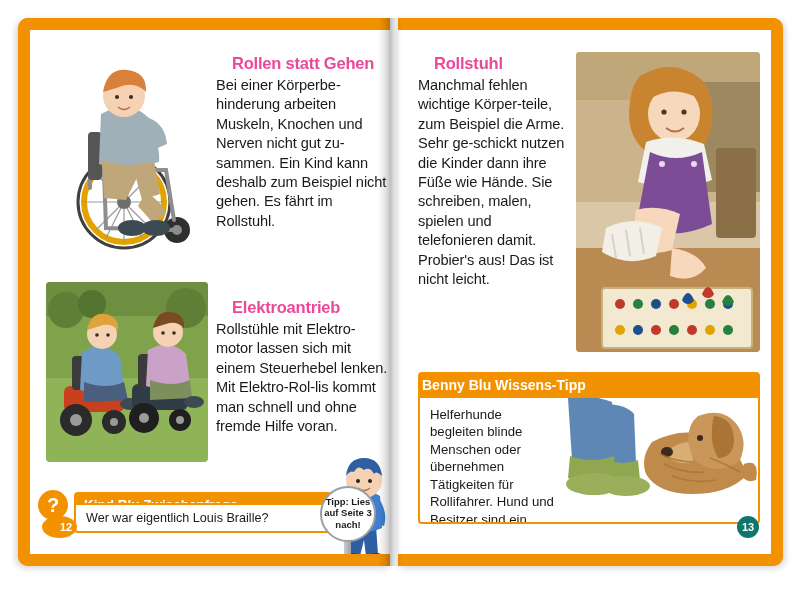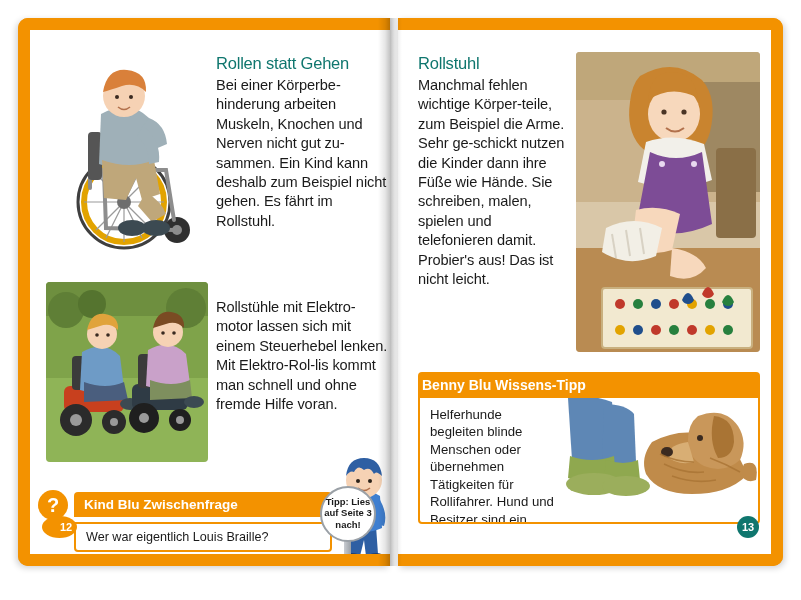--- a/index.html
+++ b/index.html
@@ -68,23 +68,23 @@
        rgba(0,0,0,0.00) 100%);
   }
   .page-inner {
     position: absolute;
     inset: 0;
   }
 
   
   h2.heading {
     font-size: 16.5px;
-    font-weight: normal;
-    color: #0f766e;
-    margin: 0 0 3px 0;
+    font-weight: bold;
+    color: #ec4899;
+    margin: 0 0 3px 16px;
     line-height: 1.15;
     letter-spacing: -0.2px;
   }
   p.body {
     font-size: 14.6px;
     line-height: 1.33;
     color: #1a1a1a;
     margin: 0;
     letter-spacing: -0.1px;
   }
@@ -124,21 +124,21 @@
     color: #ffffff;
     font-weight: bold;
     font-size: 13.5px;
     line-height: 25px;
     padding-left: 10px;
     box-sizing: border-box;
     border-top-right-radius: 4px;
     border-top-left-radius: 4px;
   }
   #quiz-question {
-    position: absolute; left: 0; top: 30px; width: 258px; height: 30px;
+    position: absolute; left: 0; top: 11px; width: 258px; height: 30px;
     border: 2px solid #F39200;
     box-sizing: border-box;
     background: #fff;
     color: #1a1a1a;
     font-size: 12.6px;
     line-height: 26px;
     padding-left: 10px;
     border-bottom-right-radius: 4px;
     border-bottom-left-radius: 4px;
   }
@@ -363,20 +363,21 @@
             <ellipse cx="148" cy="120" rx="10" ry="6" fill="#3c4a52"></ellipse>
             <circle cx="122" cy="50" r="15" fill="#F6D2B4"></circle>
             <path d="M107 46 q4 -18 18 -16 q14 2 13 16 q-8 -8 -18 -4z" fill="#7A4B23"></path>
             <circle cx="117" cy="51" r="1.8" fill="#3a2a20"></circle>
               <circle cx="128" cy="51" r="1.8" fill="#3a2a20"></circle>
           </g>
         </svg>
       </div>
 
       <div id="block-elektro">
+        <h2 class="heading">Elektroantrieb</h2>
         <p class="body">Rollstühle mit Elektro-motor lassen sich mit einem Steuerhebel lenken. Mit Elektro-Rol-lis kommt man schnell und ohne fremde Hilfe voran.</p>
       </div>
 
       <div id="quiz-mark">?</div>
 
       <div id="quiz-bar">
         <div id="quiz-title">Kind Blu Zwischenfrage</div>
         <div id="quiz-question">Wer war eigentlich Louis Braille?</div>
       </div>
 

